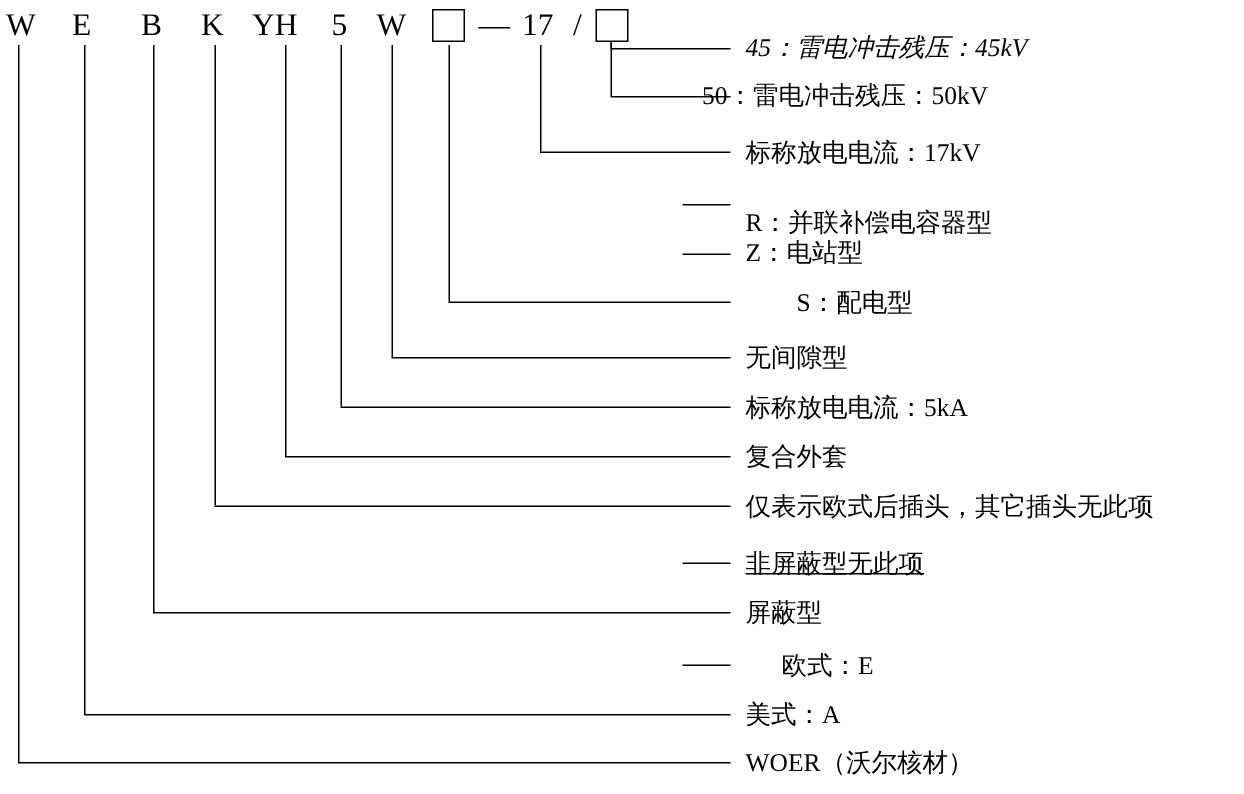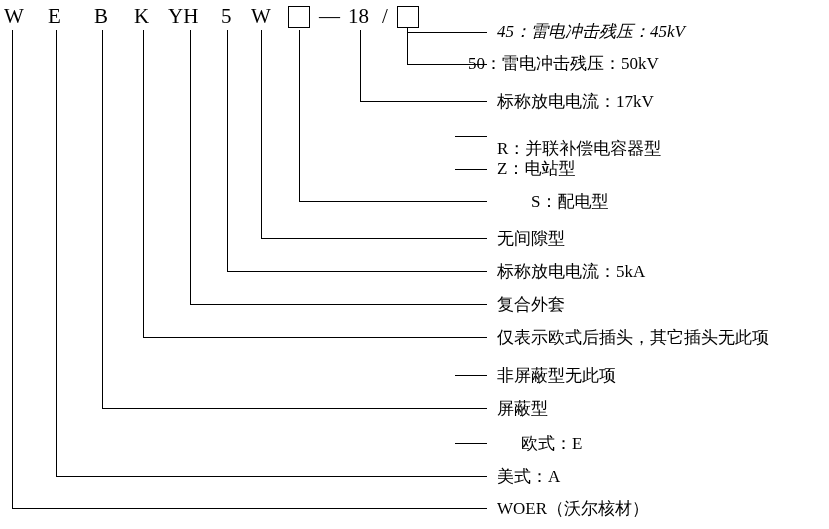--- a/index.html
+++ b/index.html
@@ -57,21 +57,21 @@
 
   <div id="code-layer">
       <div class="code-char" style="left: 4px; top: 4px;">W</div>
       <div class="code-char" style="left: 48px; top: 4px;">E</div>
       <div class="code-char" style="left: 94px; top: 4px;">B</div>
       <div class="code-char" style="left: 134px; top: 4px;">K</div>
       <div class="code-char" style="left: 168px; top: 4px;">YH</div>
       <div class="code-char" style="left: 221px; top: 4px;">5</div>
       <div class="code-char" style="left: 251px; top: 4px;">W</div>
       <div class="code-char" style="left: 319px; top: 4px;">—</div>
-      <div class="code-char" style="left: 348px; top: 4px;">18</div>
+      <div class="code-char" style="left: 348px; top: 4px;">17</div>
       <div class="code-char" style="left: 382px; top: 4px;">/</div>
       <div class="code-box" style="left: 288px; top: 6px; width: 22px; height: 22px;"></div>
       <div class="code-box" style="left: 397px; top: 6px; width: 22px; height: 22px;"></div>
     </div>
 
   <div id="leader-layer">
       <div>
         <div class="vline" style="left: 407px; top: 28px; height: 4px;"></div>
         <div class="hline" style="left: 407px; top: 32px; width: 80px;"></div>
       </div>
@@ -137,20 +137,20 @@
       <div class="label" style="left: 497px; top: 22px; font-style: italic;">45：雷电冲击残压：45kV</div>
       <div class="label" style="left: 468px; top: 54px;">50：雷电冲击残压：50kV</div>
       <div class="label" style="left: 497px; top: 92px;">标称放电电流：17kV</div>
       <div class="label" style="left: 497px; top: 139px;">R：并联补偿电容器型</div>
       <div class="label" style="left: 497px; top: 159px;">Z：电站型</div>
       <div class="label" style="left: 497px; top: 192px; margin-left: 34px;">S：配电型</div>
       <div class="label" style="left: 497px; top: 229px;">无间隙型</div>
       <div class="label" style="left: 497px; top: 262px;">标称放电电流：5kA</div>
       <div class="label" style="left: 497px; top: 295px;">复合外套</div>
       <div class="label" style="left: 497px; top: 328px;">仅表示欧式后插头，其它插头无此项</div>
-      <div class="label" style="left: 497px; top: 366px;">非屏蔽型无此项</div>
+      <div class="label" style="left: 497px; top: 366px; text-decoration: underline;">非屏蔽型无此项</div>
       <div class="label" style="left: 497px; top: 399px;">屏蔽型</div>
       <div class="label" style="left: 497px; top: 434px; margin-left: 24px;">欧式：E</div>
       <div class="label" style="left: 497px; top: 467px;">美式：A</div>
       <div class="label" style="left: 497px; top: 499px;">WOER（沃尔核材）</div>
     </div>
 
 </div>
 
 </body></html>

